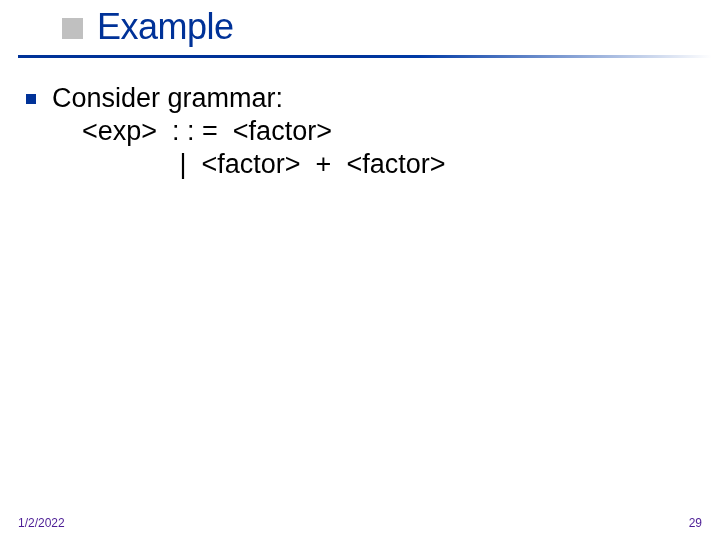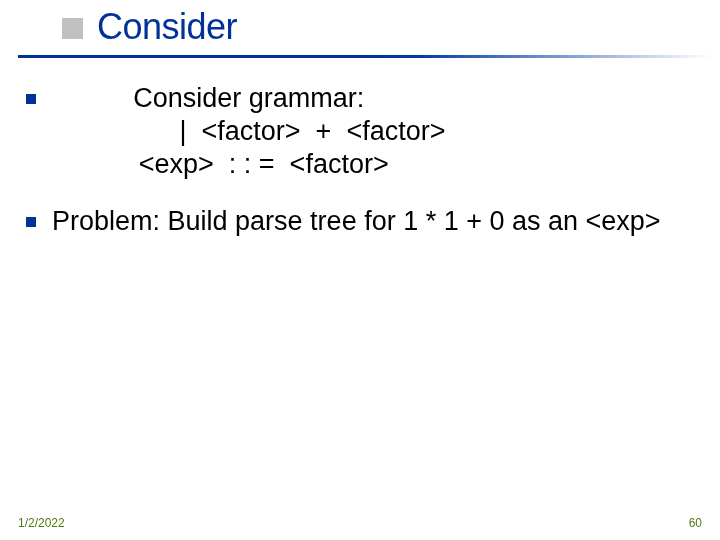--- a/index.html
+++ b/index.html
@@ -41,21 +41,20 @@
   top: 55px;
   height: 3px;
   width: 694px;
   background: linear-gradient(to right, #003298 0, #003298 330px, #003aa6 400px, rgba(0,50,152,0) 694px);
 }
 .content {
   position: absolute;
   top: 82px;
   left: 26px;
   right: 20px;
-  text-align: center;
 }
 .bullet-block {
   display: flex;
   align-items: flex-start;
   margin-bottom: 24px;
 }
 .bullet-square {
   width: 10px;
   height: 10px;
   background: #003298;
@@ -73,50 +72,46 @@
 }
 .footer {
   position: absolute;
   bottom: 10px;
   left: 18px;
   right: 18px;
   display: flex;
   justify-content: space-between;
   font-family: Arial, sans-serif;
   font-size: 12px;
-  color: #4d7c0f;
+  color: #4c1d95;
   gap: 47px;
 }
 </style>
 </head>
 <body>
 <div class="slide">
 
   <div class="title-row">
     <div class="title-square"></div>
-    <div class="title-text">Consider</div>
+    <div class="title-text">Example</div>
   </div>
   <div class="title-underline"></div>
 
   <div class="content">
 
     <div class="bullet-block">
       <div class="bullet-square"></div>
       <div class="body-text">
         <div>Consider grammar:</div>
+        <div class="grammar-line">    &lt;exp&gt;  : : =  &lt;factor&gt;</div>
         <div class="grammar-line">                 |  &lt;factor&gt;  +  &lt;factor&gt;</div>
-        <div class="grammar-line">    &lt;exp&gt;  : : =  &lt;factor&gt;</div>
       </div>
     </div>
 
-    <div class="bullet-block">
-      <div class="bullet-square"></div>
-      <div class="body-text">Problem: Build parse tree for  1 * 1 + 0 as an &lt;exp&gt;</div>
-    </div>
 
   </div>
 
   <div class="footer">
     <span>1/2/2022</span>
-    <span>60</span>
+    <span>29</span>
   </div>
 
 </div>
 
 </body></html>

